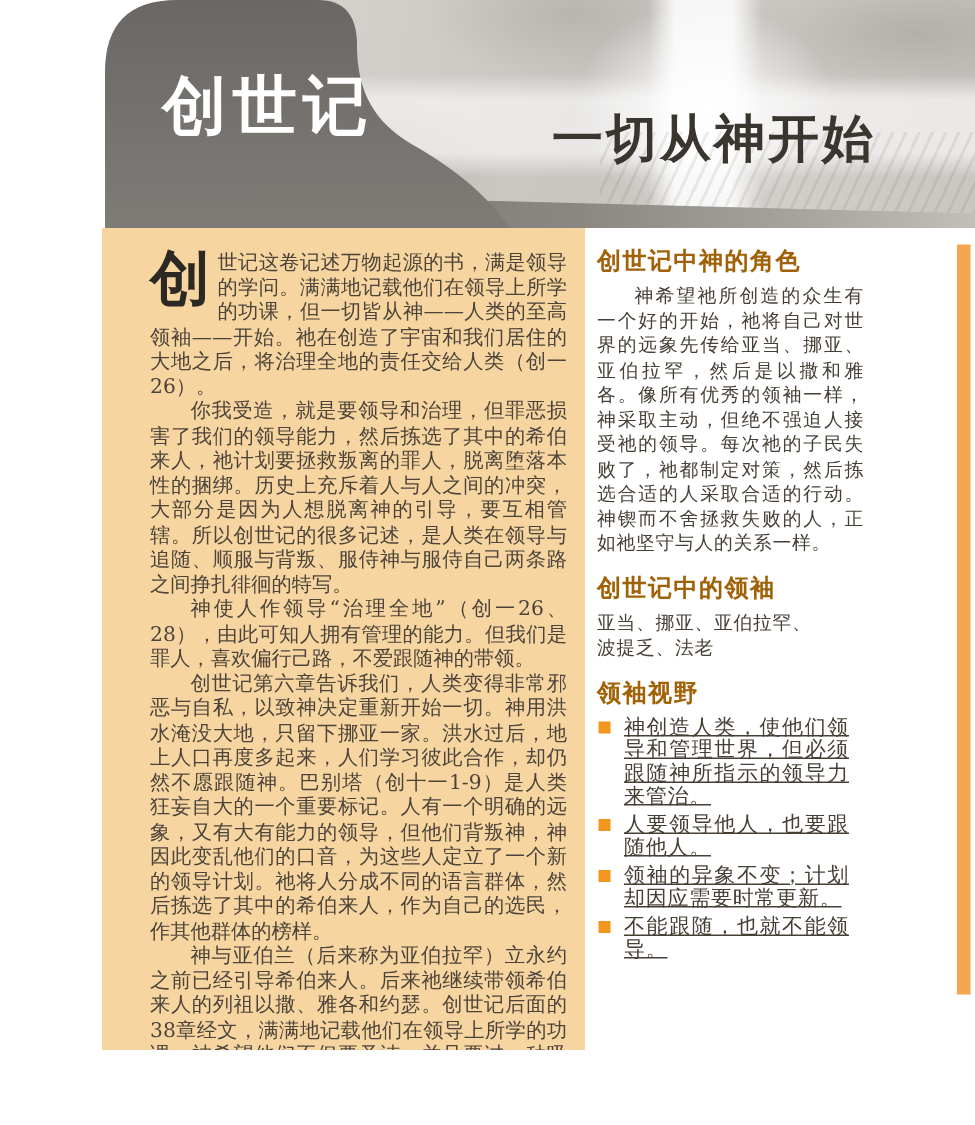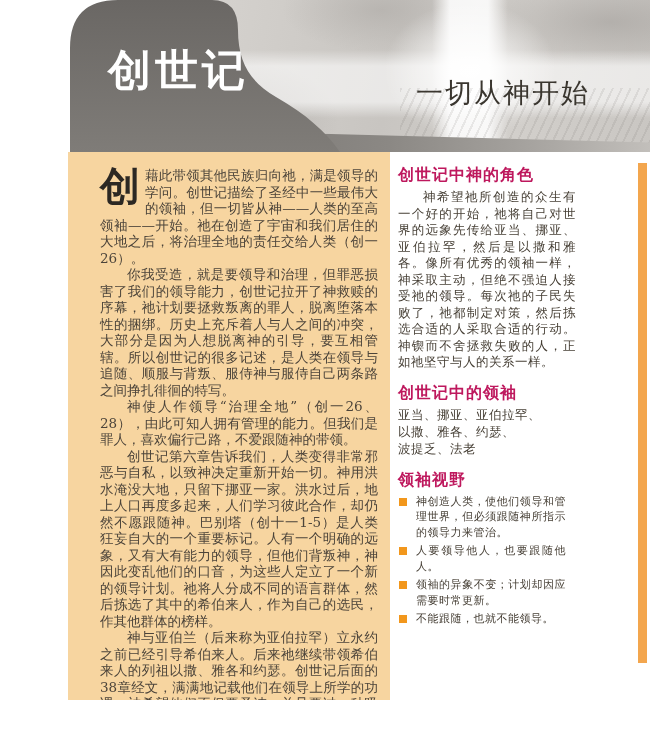--- a/index.html
+++ b/index.html
@@ -18,45 +18,45 @@
       radial-gradient(ellipse 140px 60px at 200px 10px, rgba(168,164,160,.5), rgba(168,164,160,0) 70%),
       linear-gradient(100deg,#d7d4d0,#c8c5c1 45%,#d2cfcb 72%,#c9c6c2);}
   .hdr-streaks{position:absolute;right:0;top:88px;width:250px;height:64px;
       background:repeating-linear-gradient(115deg, rgba(105,101,97,.12) 0 2px, rgba(255,255,255,0) 2px 8px);}
   .hdr-band{position:absolute;left:70px;top:128px;width:580px;height:24px;
       background:linear-gradient(90deg,#6e6b68,#8b8884 55%,#a7a4a0 80%,#c2bfbb);
       clip-path:polygon(0 8%,45% 25%,100% 60%,100% 100%,0 100%);}
   .hdr-blob{position:absolute;left:66px;top:0;}
   .hdr-title{position:absolute;left:108px;top:42px;margin:0;font-size:43px;font-weight:700;
       color:#ffffff;letter-spacing:4px;font-family:"Liberation Sans",sans-serif;}
-  .hdr-sub{position:absolute;left:368px;top:76px;font-size:27px;line-height:34px;font-weight:400;
-      color:#3a362f;letter-spacing:2px;margin-left:48px;}
+  .hdr-sub{position:absolute;left:368px;top:76px;font-size:34px;line-height:34px;font-weight:700;
+      color:#3a362f;letter-spacing:2px;}
 
   
   .tan-col{position:absolute;left:68px;top:152px;width:322px;height:595px;background:#f7d5a0;}
   .article{padding:15px 12px 0 32px;color:#4c443a;font-size:13.5px;line-height:16.5px;
       text-align:justify;font-family:"DejaVu Serif","Liberation Serif",serif;}
   .article p{margin:0;text-indent:2em;}
   .article p.p-first{text-indent:0;}
   .dropcap{float:left;font-size:40px;line-height:34px;font-weight:700;color:#2c2823;
       margin:2px 5px 0 0;font-family:"Liberation Sans",sans-serif;}
 
   
   .sidebar{position:absolute;left:398px;top:166px;width:178px;color:#463f35;}
   .sidebar section{margin-bottom:13px;}
-  .sb-head{margin:0 0 5px 0;font-size:16px;line-height:18px;font-weight:700;color:#be185d;
+  .sb-head{margin:0 0 5px 0;font-size:16px;line-height:18px;font-weight:700;color:#a16207;
       letter-spacing:1px;font-family:"Liberation Sans",sans-serif;}
   .sb-par{margin:0;font-size:12.5px;line-height:16.5px;text-align:justify;text-indent:2em;
       letter-spacing:.5px;}
   .sb-names div{font-size:12.5px;line-height:17px;letter-spacing:.5px;}
   .bullets{list-style:none;margin:0;padding:0;}
   .bullets li{display:flex;margin-bottom:3px;}
   .sq{flex:none;width:8px;height:8px;background:#f2971c;margin:4px 9px 0 1px;}
-  .bullets span.bt{font-size:11px;line-height:15.5px;text-align:justify;letter-spacing:.5px;
-      display:block;width:150px;}
+  .bullets span.bt{font-size:14px;line-height:15.5px;text-align:justify;letter-spacing:.5px;
+      display:block;width:150px;text-decoration:underline;}
 
   
   .right-stripe{position:absolute;left:638px;top:163px;width:9px;height:500px;background:#f3a64e;}
 </style>
 </head>
 <body>
 
 <div class="page">
 
   <div class="header">
@@ -73,40 +73,39 @@
       <path d="M4,152 L4,48 Q4,0 52,0 L146,0 Q172,0 172,30 C172,62 184,82 210,97 C240,114 260,132 274,152 Z" fill="url(#blobg)"></path>
     </svg>
     <h1 class="hdr-title">创世记</h1>
     <div class="hdr-sub">
       <div>一切从神开始</div>
     </div>
   </div>
 
   <div class="tan-col">
     <div class="article">
-      <p class="p-first"><span class="dropcap">创</span><span>藉此带领其他民族归向祂，满是领导的学问。创世记描绘了圣经中一些最伟大的领袖，但一切皆从神——人类的至高领袖——开始。祂在创造了宇宙和我们居住的大地之后，将治理全地的责任交给人类（创一26）。</span></p>
-      <p>你我受造，就是要领导和治理，但罪恶损害了我们的领导能力，创世记拉开了神救赎的序幕，祂计划要拯救叛离的罪人，脱离堕落本性的捆绑。历史上充斥着人与人之间的冲突，大部分是因为人想脱离神的引导，要互相管辖。所以创世记的很多记述，是人类在领导与追随、顺服与背叛、服侍神与服侍自己两条路之间挣扎徘徊的特写。</p>
+      <p class="p-first"><span class="dropcap">创</span><span>世记这卷记述万物起源的书，满是领导的学问。满满地记载他们在领导上所学的功课，但一切皆从神——人类的至高领袖——开始。祂在创造了宇宙和我们居住的大地之后，将治理全地的责任交给人类（创一26）。</span></p>
+      <p>你我受造，就是要领导和治理，但罪恶损害了我们的领导能力，然后拣选了其中的希伯来人，祂计划要拯救叛离的罪人，脱离堕落本性的捆绑。历史上充斥着人与人之间的冲突，大部分是因为人想脱离神的引导，要互相管辖。所以创世记的很多记述，是人类在领导与追随、顺服与背叛、服侍神与服侍自己两条路之间挣扎徘徊的特写。</p>
       <p>神使人作领导“治理全地”（创一26、28），由此可知人拥有管理的能力。但我们是罪人，喜欢偏行己路，不爱跟随神的带领。</p>
-      <p>创世记第六章告诉我们，人类变得非常邪恶与自私，以致神决定重新开始一切。神用洪水淹没大地，只留下挪亚一家。洪水过后，地上人口再度多起来，人们学习彼此合作，却仍然不愿跟随神。巴别塔（创十一1-5）是人类狂妄自大的一个重要标记。人有一个明确的远象，又有大有能力的领导，但他们背叛神，神因此变乱他们的口音，为这些人定立了一个新的领导计划。祂将人分成不同的语言群体，然后拣选了其中的希伯来人，作为自己的选民，作其他群体的榜样。</p>
+      <p>创世记第六章告诉我们，人类变得非常邪恶与自私，以致神决定重新开始一切。神用洪水淹没大地，只留下挪亚一家。洪水过后，地上人口再度多起来，人们学习彼此合作，却仍然不愿跟随神。巴别塔（创十一1-9）是人类狂妄自大的一个重要标记。人有一个明确的远象，又有大有能力的领导，但他们背叛神，神因此变乱他们的口音，为这些人定立了一个新的领导计划。祂将人分成不同的语言群体，然后拣选了其中的希伯来人，作为自己的选民，作其他群体的榜样。</p>
       <p>神与亚伯兰（后来称为亚伯拉罕）立永约之前已经引导希伯来人。后来祂继续带领希伯来人的列祖以撒、雅各和约瑟。创世记后面的38章经文，满满地记载他们在领导上所学的功课。神希望他们不但要圣洁，并且要过一种吸引跟随者的生活，藉此带领其他民族归向祂。</p>
     </div>
   </div>
 
   <aside class="sidebar">
 
     <section>
       <h3 class="sb-head">创世记中神的角色</h3>
       <p class="sb-par">神希望祂所创造的众生有一个好的开始，祂将自己对世界的远象先传给亚当、挪亚、亚伯拉罕，然后是以撒和雅各。像所有优秀的领袖一样，神采取主动，但绝不强迫人接受祂的领导。每次祂的子民失败了，祂都制定对策，然后拣选合适的人采取合适的行动。神锲而不舍拯救失败的人，正如祂坚守与人的关系一样。</p>
     </section>
 
     <section>
       <h3 class="sb-head">创世记中的领袖</h3>
       <div class="sb-names">
         <div>亚当、挪亚、亚伯拉罕、</div>
-        <div>以撒、雅各、约瑟、</div>
         <div>波提乏、法老</div>
       </div>
     </section>
 
 
     <section>
       <h3 class="sb-head">领袖视野</h3>
       <ul class="bullets">
         <li>
             <span class="sq"></span>

